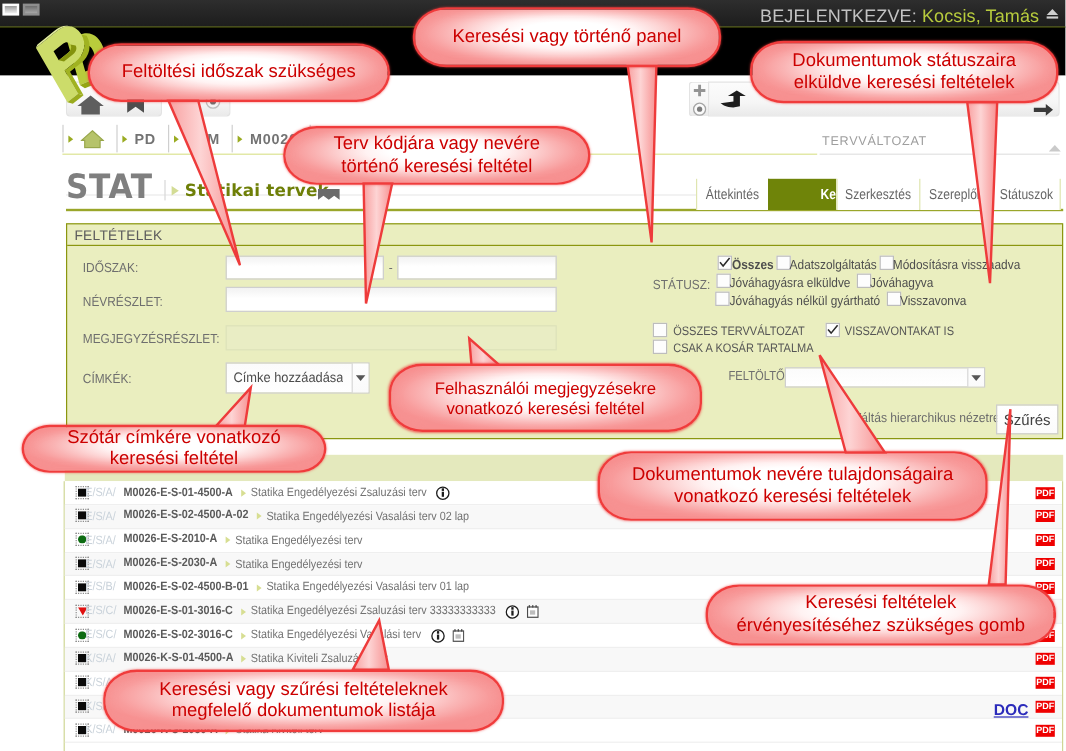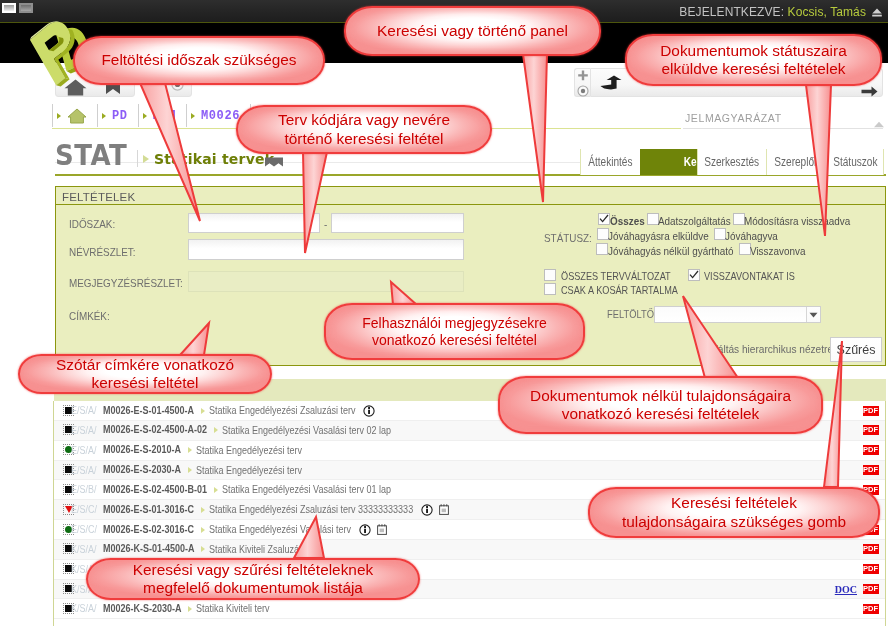--- a/index.html
+++ b/index.html
@@ -6,21 +6,21 @@
   html,body{margin:0;padding:0;}
   body{width:888px;height:626px;overflow:hidden;font-family:"Liberation Sans",sans-serif;background:#fff;position:relative;-webkit-font-smoothing:antialiased;}
 
   
   #topbar{position:absolute;left:0;top:0;width:888px;height:22px;background:linear-gradient(to bottom,#2e2e2e 0%,#252525 50%,#1d1d1d 100%);}
   .winbtn{position:absolute;}
   #winbtn1{left:2px;top:3px;width:14px;height:10px;background:#fdfdfd;}
   #winbtn1 i{position:absolute;left:2px;top:2px;width:10px;height:6px;background:linear-gradient(to bottom,#9b9b9b,#efefef);display:block;}
   #winbtn2{left:19px;top:3px;width:14px;height:10px;background:#8e8e8e;}
   #winbtn2 i{position:absolute;left:2px;top:2px;width:10px;height:6px;background:linear-gradient(to bottom,#6e6e6e,#a7a7a7);display:block;}
-  #login{position:absolute;right:22px;top:4.5px;font-size:12px;color:#c2c2c2;letter-spacing:.1px;white-space:nowrap;}
+  #login{position:absolute;right:22px;top:4.5px;font-size:15px;color:#c2c2c2;letter-spacing:.1px;white-space:nowrap;}
   #login .uname{color:#b7cb3d;}
   #eject{position:absolute;right:5px;top:5px;}
 
   
   #blackhdr{position:absolute;left:0;top:22px;width:888px;height:41px;background:#000;border-top:1px solid #4d560d;}
   #reg{position:absolute;left:311px;top:25px;font-size:15px;color:#9a9a9a;font-family:"DejaVu Sans",sans-serif;}
   #logo{position:absolute;left:32px;top:26px;width:62px;height:67px;z-index:5;}
 
   
   #toolstrip{position:absolute;left:0;top:63px;width:888px;height:38px;background:#fff;}
@@ -28,21 +28,21 @@
   #tg1{left:55px;width:80px;}
   #tg2{left:160px;width:32px;}
   #tg3{left:574px;width:16px;border-right:none;border-radius:3px 0 0 3px;}
   #tg4{left:590px;width:293px;border-radius:0 3px 3px 0;}
   #tgline{position:absolute;left:55px;top:99px;width:828px;height:1px;background:#eaeaea;}
 
   
   #crumbs{position:absolute;left:52px;top:104px;height:23px;display:flex;align-items:center;border-left:1px solid #cfcfcf;}
   .crumb{display:flex;align-items:center;padding:0 10px 0 4px;height:23px;border-right:1px solid #cfcfcf;}
   .crumb .ar{width:0;height:0;border-left:4.5px solid #9aab21;border-top:3.5px solid transparent;border-bottom:3.5px solid transparent;margin-right:6px;flex:none;}
-  .crumb .lbl{font-size:12px;font-weight:bold;color:#8b5cf6;letter-spacing:.6px;font-family:Liberation Mono, monospace;}
+  .crumb .lbl{font-size:12px;font-weight:bold;color:#737373;letter-spacing:.6px;font-family:Liberation Sans, sans-serif;}
   #crumbline{position:absolute;left:52px;top:128px;width:629px;height:1px;background:#dbe392;}
 
   
   #legendline1{position:absolute;left:0px;top:0px;width:0;height:0;}
   #legendtxt{position:absolute;left:685px;top:112px;font-size:10.5px;color:#9e9e9e;letter-spacing:.6px;}
   #legendline2{position:absolute;left:683px;top:128px;width:200px;height:1px;background:#e2e2e2;}
   #legendtri{position:absolute;left:873px;top:114px;}
 
   
   #stat{position:absolute;left:55px;top:140px;font-size:28px;color:#7f7f7f;letter-spacing:0.5px;line-height:32px;font-family:"DejaVu Sans",sans-serif;font-weight:bold;transform:scaleX(0.93);transform-origin:left center;}
@@ -79,22 +79,22 @@
   #listband{position:absolute;left:54px;top:379px;width:832px;height:22px;background:#e4e9bd;}
   #list{position:absolute;left:53px;top:401px;width:833px;height:225px;background:#fff;border-left:1px solid #cfd694;border-right:1px solid #cfd694;}
   .row{position:relative;height:19.85px;width:100%;border-bottom:1px solid #efefef;}
   .row.alt{background:#f8f8f8;}
   .row .sic{position:absolute;left:9px;top:3.5px;width:11px;height:11px;border:1px dotted #8d8d8d;display:block;line-height:0;padding:1px;}
   .row .pth{position:absolute;left:17px;top:4px;font-size:10px;color:#c9d2da;letter-spacing:0px;transform:scaleX(0.9);transform-origin:left center;}
   .row .cod{position:absolute;top:3.5px;font-size:10px;font-weight:bold;color:#5a5a5a;letter-spacing:0px;white-space:nowrap;transform:scaleX(0.9);transform-origin:left center;}
   .row .arw{position:absolute;top:6.5px;width:0;height:0;border-left:4.5px solid #d7de92;border-top:3.5px solid transparent;border-bottom:3.5px solid transparent;}
   .row .nm{position:absolute;top:4px;font-size:10px;color:#717171;white-space:nowrap;transform:scaleX(0.9);transform-origin:left center;}
   .row .ico{position:absolute;top:3.5px;}
-  .pdfb{position:absolute;right:6px;top:4.5px;width:16px;height:10px;background:#ef0000;color:#fff;font-size:7.5px;font-weight:bold;text-align:left;line-height:10px;letter-spacing:0px;}
-  .docb{position:absolute;right:28px;top:4px;font-size:10px;font-weight:bold;color:#2b2bbb;text-decoration:underline;letter-spacing:0px;font-family:Liberation Serif, serif;}
+  .pdfb{position:absolute;right:6px;top:4.5px;width:16px;height:10px;background:#ef0000;color:#fff;font-size:7.5px;font-weight:bold;text-align:center;line-height:10px;letter-spacing:0px;}
+  .docb{position:absolute;right:28px;top:4px;font-size:13px;font-weight:bold;color:#2b2bbb;text-decoration:underline;letter-spacing:0px;}
 
   
   .co{position:absolute;z-index:40;}
   .co .bub{position:relative;border-radius:28px/24px;border:2px solid #f03c3c;
     background:radial-gradient(ellipse 52% 66% at 50% 42%, #ffffff 0%, #ffffff 30%, #fff2f2 45%, #fdd6d6 60%, #fab5b5 76%, #f89c9c 90%, #f79292 100%);
     color:#cc0000;text-align:center;display:flex;align-items:center;justify-content:center;
     line-height:1.18;box-shadow:inset 0 0 7px 2px rgba(247,140,140,.55), 0 0 2px rgba(240,60,60,.75);}
 </style>
 </head>
 <body>
@@ -204,21 +204,21 @@
     </div>
   <div class="crumb">
       <div class="ar"></div>
       <span class="lbl">M0026</span>
     </div>
 </div>
 <div id="crumbline"></div>
 
 <div id="legendline2"></div>
 <div id="legendline1"></div>
-<div id="legendtxt">JELMAGYARÁZAT</div>
+<div id="legendtxt">TERVVÁLTOZAT</div>
 <div id="legendtri">
   <svg width="12" height="7" viewBox="0 0 12 7">
       <path d="M6 0.8 L11 6.2 L1 6.2 Z" fill="#cacaca"></path>
     </svg>
 </div>
 
 <div id="stat">STAT</div>
 <div id="titledivider"></div>
 <div id="subar"></div>
 <div id="subtitle">Statikai tervek</div>
@@ -247,20 +247,28 @@
   <div class="flbl" style="left:268px;top:31px;font-size:11px">-</div>
   <input class="fin" id="in-idoszak-to" style="left: 275px; top: 26px; width: 133px; height: 20px;">
 
   <div class="flbl" style="left:13px;top:59px">NÉVRÉSZLET:</div>
   <input class="fin" id="in-nevreszlet" style="left: 132px; top: 52px; width: 276px; height: 21px;">
 
   <div class="flbl" style="left:13px;top:90px">MEGJEGYZÉSRÉSZLET:</div>
   <input class="fin dis" id="in-megjegyzes" style="left: 132px; top: 84px; width: 276px; height: 21px;" disabled="">
 
   <div class="flbl" style="left:13px;top:123px">CÍMKÉK:</div>
+  <div class="sel" style="left:132px;top:115px;width:120px;height:26px">
+    <div class="txt">Címke hozzáadása</div>
+    <div class="arw">
+        <svg width="9" height="6" viewBox="0 0 9 6">
+          <path d="M0.5 0.8 L8.5 0.8 L4.5 5.4 Z" fill="#565656"></path>
+        </svg>
+      </div>
+  </div>
 
   <div class="flbl" style="left:488px;top:45px;font-size:11px">STÁTUSZ:</div>
   <div class="cb ck" style="left:542px;top:26px">
       <svg width="10" height="10" viewBox="0 0 10 10" style="display:block;margin:0 auto">
         <path d="M1 4.6 L3.6 7.6 L9 1" stroke="#2b2b2b" stroke-width="1.3" fill="none"></path>
       </svg>
     </div>
   <div class="cbl b" style="left:554px;top:28px">Összes</div>
   <div class="cb" style="left:591px;top:26px"></div>
   <div class="cbl" style="left:602px;top:28px">Adatszolgáltatás</div>
@@ -513,23 +521,23 @@
 </div>
 <div class="co" id="co5" style="left:324px;top:303px;width:261px;height:57px">
   <div class="bub" style="width:100%;height:100%;font-size:14px;white-space:pre-line">Felhasználói megjegyzésekre
 vonatkozó keresési feltétel</div>
 </div>
 <div class="co" id="co6" style="left:18px;top:354px;width:254px;height:40px">
   <div class="bub" style="width:100%;height:100%;font-size:15.4px;white-space:pre-line">Szótár címkére vonatkozó
 keresési feltétel</div>
 </div>
 <div class="co" id="co7" style="left:498px;top:376px;width:325px;height:58px">
-  <div class="bub" style="width:100%;height:100%;font-size:15.4px;white-space:pre-line">Dokumentumok nélkül tulajdonságaira
+  <div class="bub" style="width:100%;height:100%;font-size:15.4px;white-space:pre-line">Dokumentumok nevére tulajdonságaira
 vonatkozó keresési feltételek</div>
 </div>
 <div class="co" id="co8" style="left:588px;top:487px;width:292px;height:51px">
   <div class="bub" style="width:100%;height:100%;font-size:15.4px;white-space:pre-line">Keresési feltételek
-tulajdonságaira szükséges gomb</div>
-</div>
-<div class="co" id="co9" style="left:86px;top:558px;width:334px;height:42px">
+érvényesítéséhez szükséges gomb</div>
+</div>
+<div class="co" id="co9" style="left:86px;top:558px;width:334px;height:52px">
   <div class="bub" style="width:100%;height:100%;font-size:15.4px;white-space:pre-line">Keresési vagy szűrési feltételeknek
 megfelelő dokumentumok listája</div>
 </div>
 
 </body></html>

